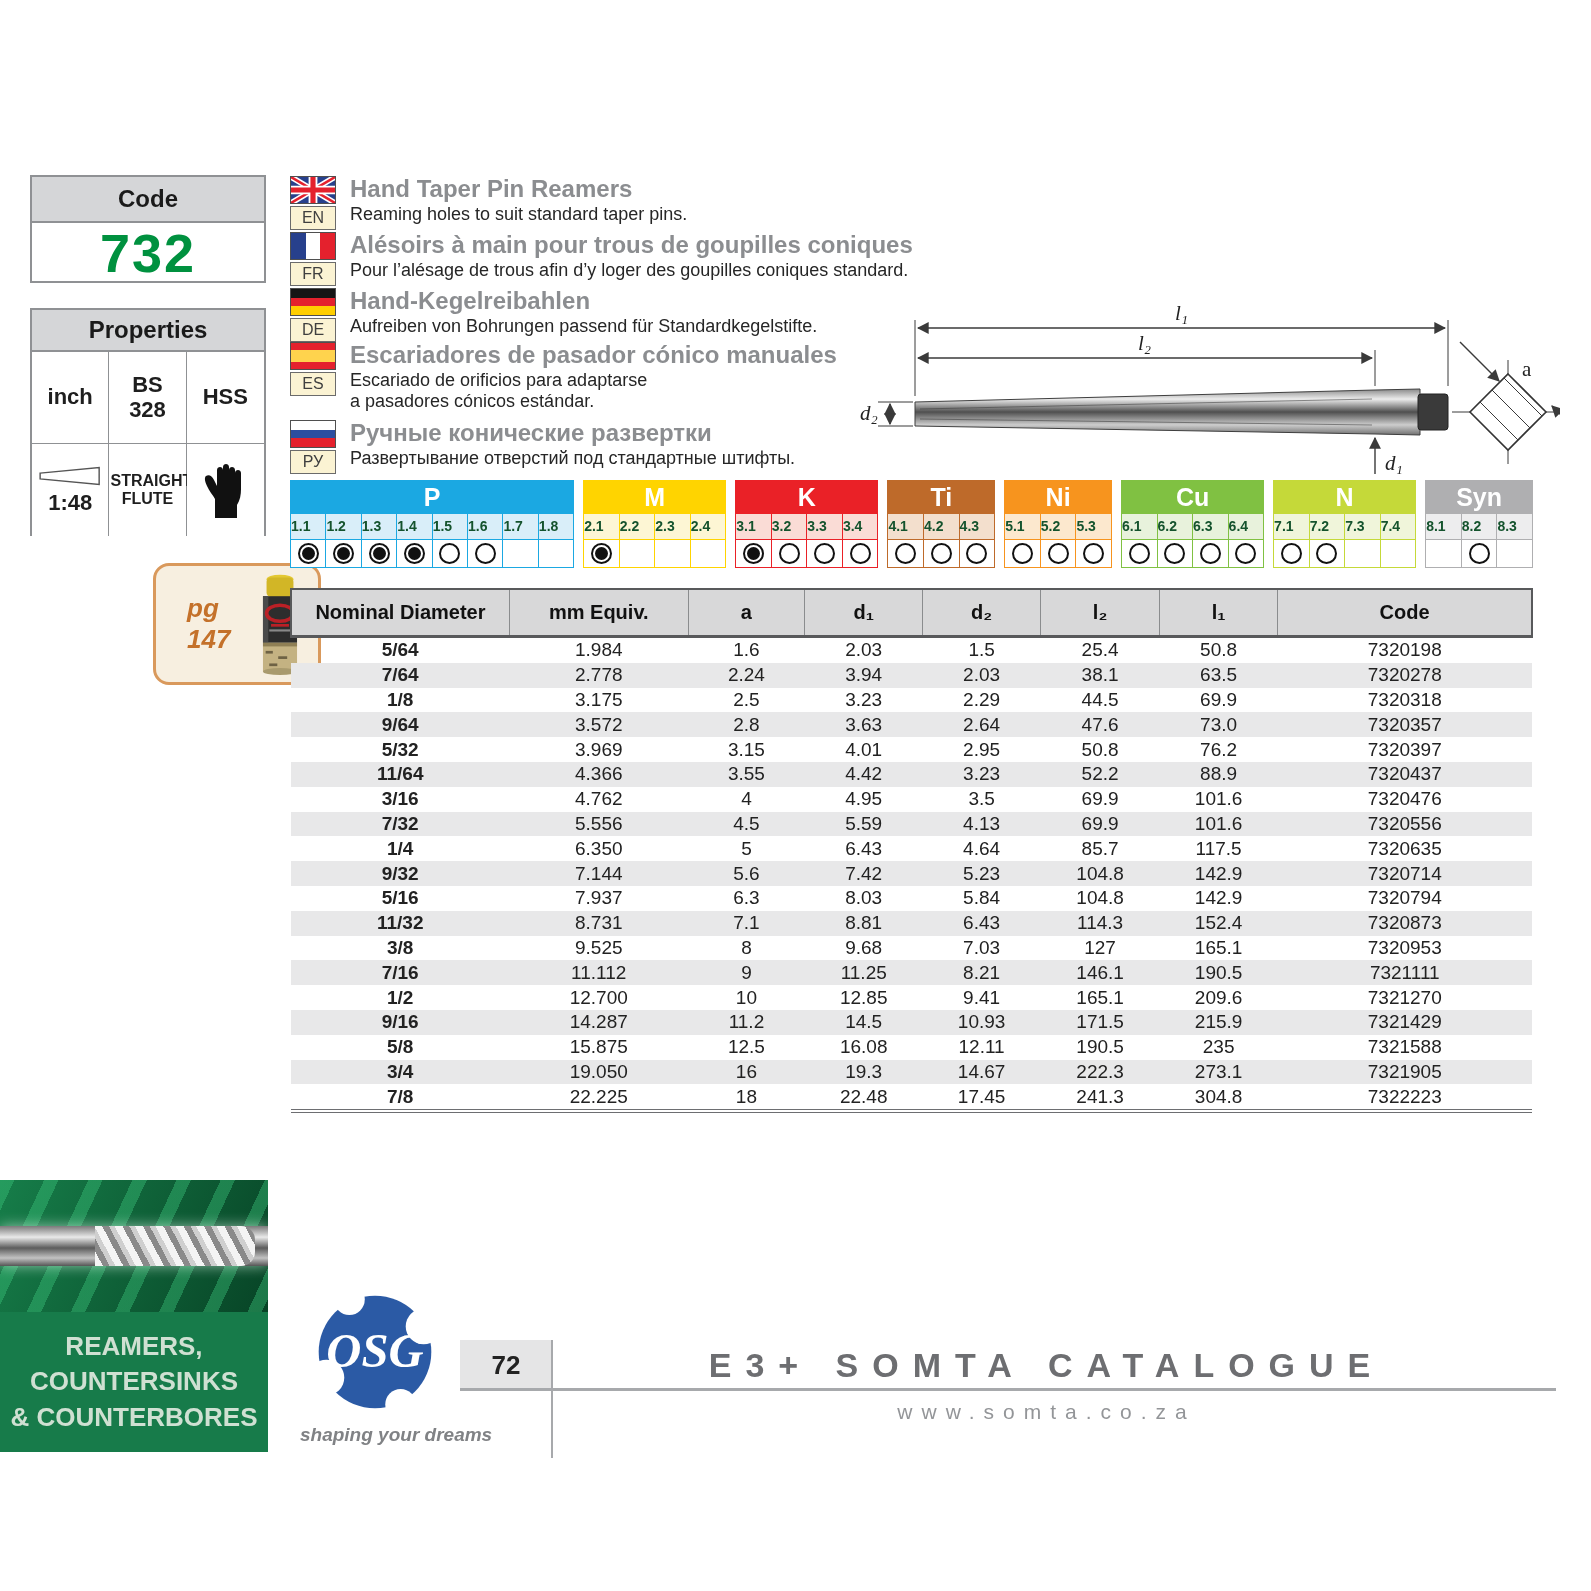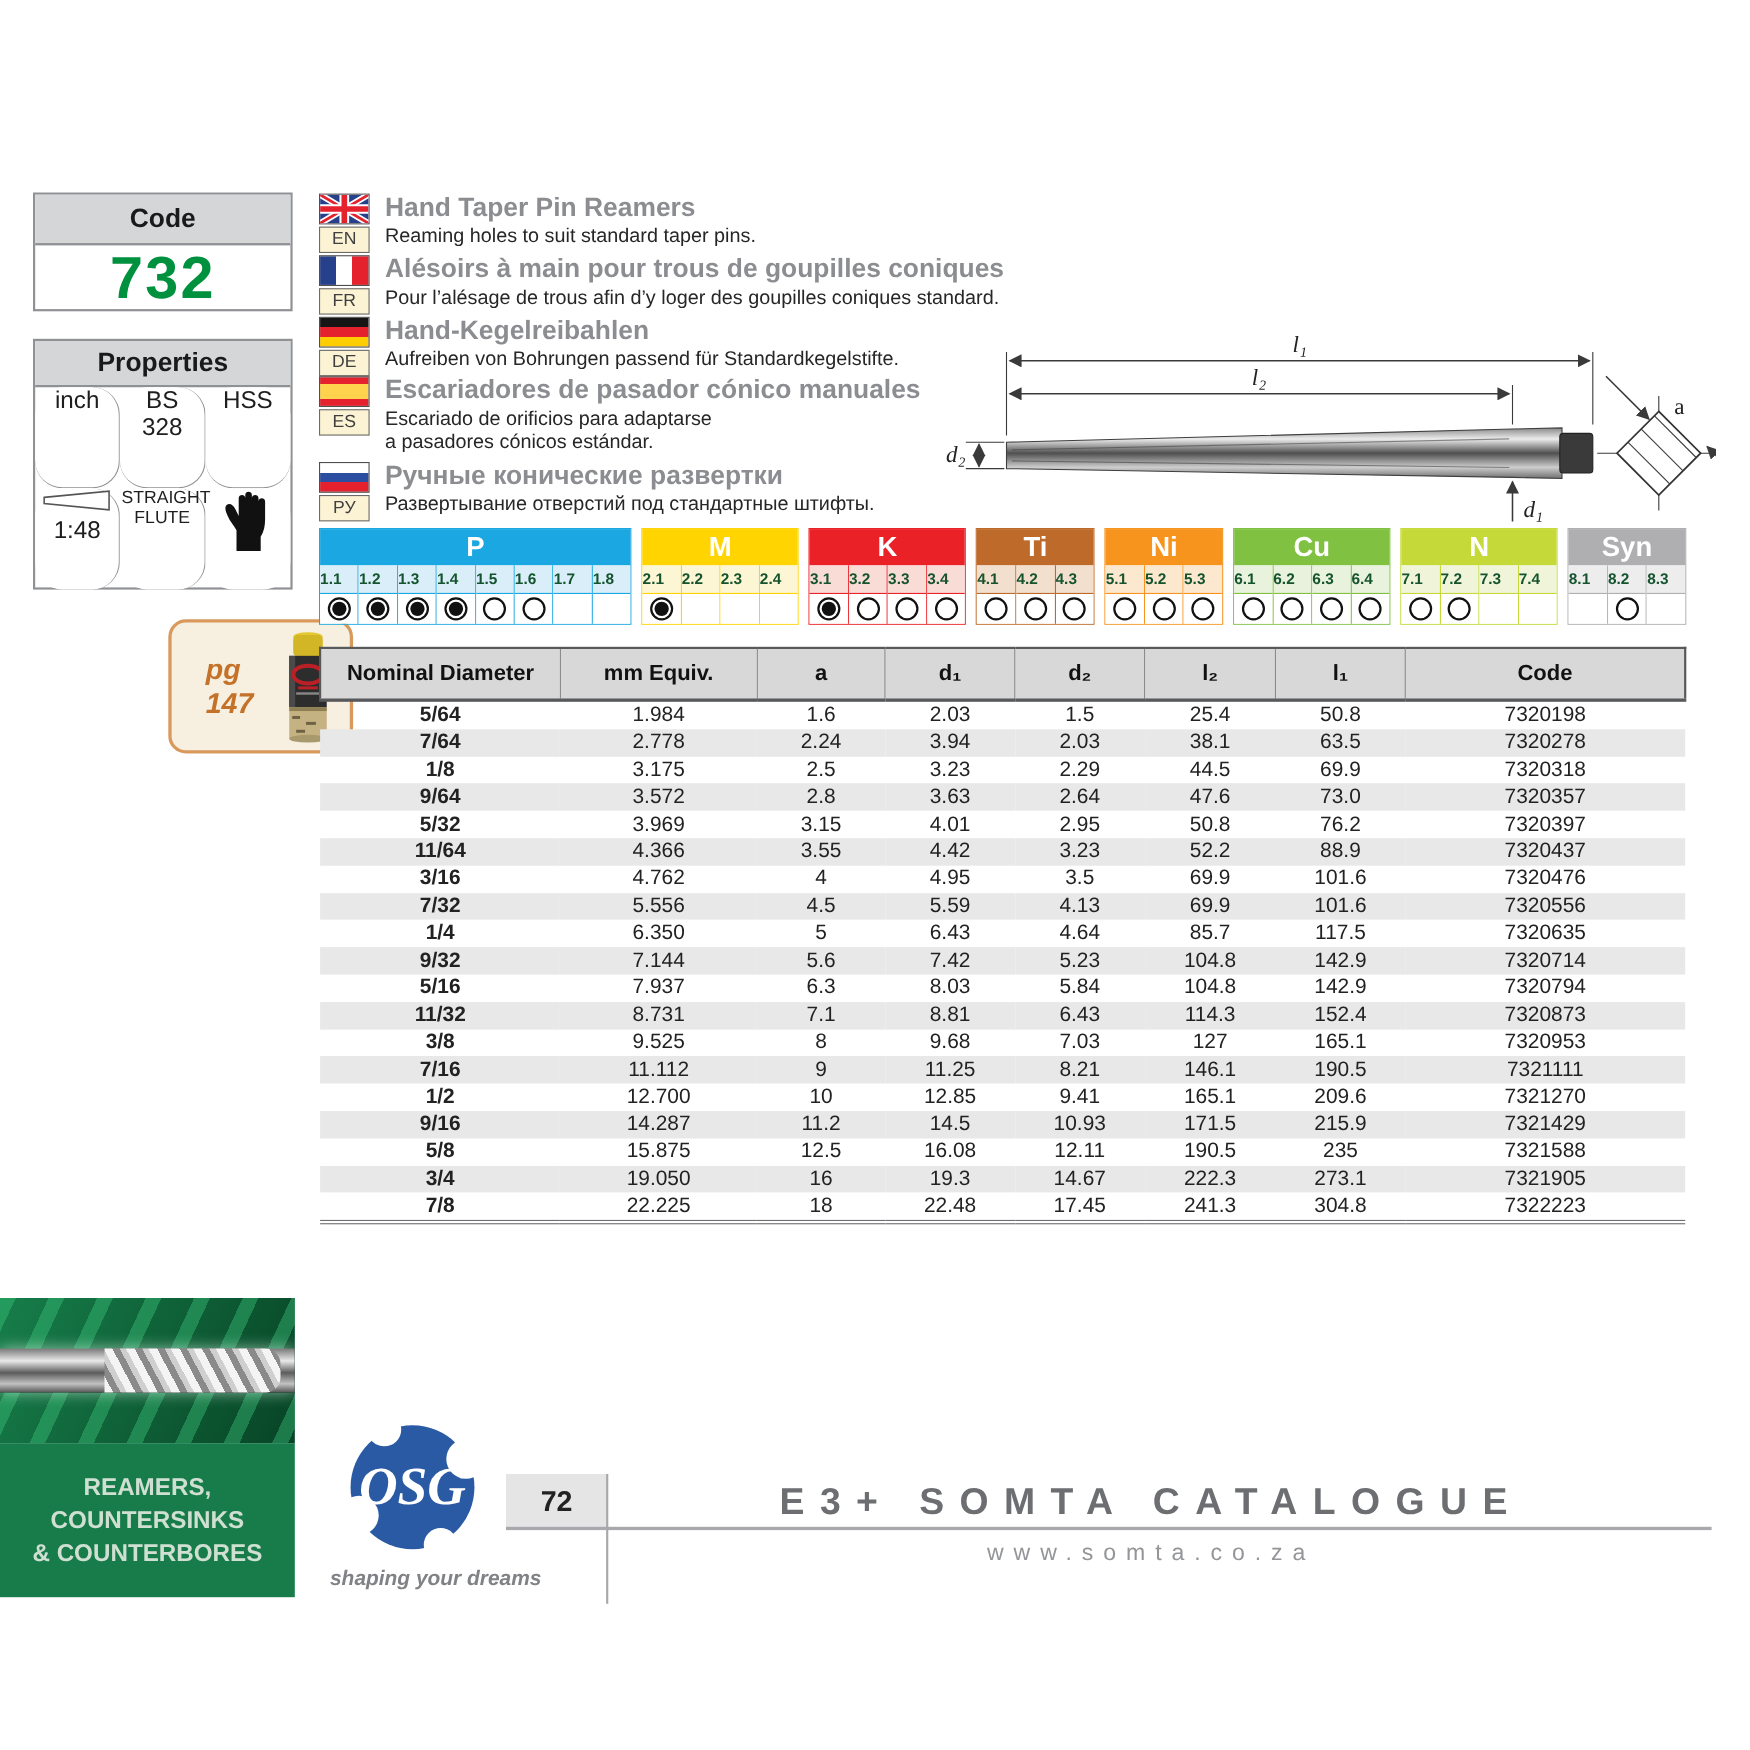--- a/index.html
+++ b/index.html
@@ -11,21 +11,21 @@
   .infobox .hd{background:#d5d6d8;border-bottom:2px solid #8f9194;display:flex;align-items:center;justify-content:center;
                font-weight:bold;font-size:24px;color:#1a1a1a;}
   #code-box{left:30px;top:175px;width:236px;height:108px;}
   #code-box .hd{height:44px;}
   #code-box .val{height:60px;display:flex;align-items:center;justify-content:center;
                  font-size:54px;font-weight:bold;color:#00913F;letter-spacing:2px;}
   #props-box{left:30px;top:308px;width:236px;height:228px;}
   #props-box .hd{height:40px;}
   .pgrid{display:grid;grid-template-columns:1fr 1fr 1fr;grid-template-rows:92px 92px;}
   .pcell{border-right:1px solid #8f9194;border-bottom:1px solid #8f9194;display:flex;flex-direction:column;
-         align-items:center;justify-content:flex-start;font-weight:normal;font-size:22px;text-align:center;line-height:1.1;background:#fff;border-radius:25px;}
+         align-items:center;justify-content:center;font-weight:bold;font-size:22px;text-align:center;line-height:1.1;background:#fff;}
   .pcell:nth-child(3n){border-right:none;}
   .pcell:nth-child(n+4){border-bottom:none;}
   .pcell .small{font-size:16px;}
   .pcell .cap{margin-top:4px;}
 
   
   #pg-box{position:absolute;left:153px;top:563px;width:168px;height:122px;border:3px solid #d9995c;
           border-radius:16px;background:#f7efe0;display:flex;align-items:center;box-sizing:border-box;padding-left:17px;}
   #pg-box .pg{font-style:italic;font-weight:bold;color:#c4712a;font-size:26px;margin-left:14px;flex:1;}
   #pg-box svg{margin-right:10px;}
@@ -78,21 +78,21 @@
   
   #photo{position:absolute;left:0;top:1180px;width:268px;height:132px;overflow:hidden;
          background:repeating-linear-gradient(115deg,rgba(60,200,125,.40) 0 13px,rgba(8,70,40,0) 13px 40px),
                     linear-gradient(115deg,rgba(45,190,115,.35),rgba(0,0,0,.25)),#0a5b33;}
   #photo .bar{position:absolute;left:0;top:46px;width:268px;height:40px;
         background:linear-gradient(180deg,#7a7a7a,#e9e9e9 28%,#5c5c5c 55%,#c2c2c2 80%,#555);box-shadow:0 0 14px rgba(230,255,240,.6);}
   #photo .flutes{position:absolute;left:95px;top:46px;width:160px;height:40px;border-radius:0 14px 14px 0;
         background:repeating-linear-gradient(62deg,#f4f4f4 0 7px,#8a8a8a 7px 13px,#cfcfcf 13px 18px);}
   #green-panel{position:absolute;left:0;top:1312px;width:268px;height:140px;background:#177b4a;
         display:flex;align-items:center;justify-content:center;}
-  #green-panel .cat{color:#cfe0d2;font-weight:bold;font-size:22px;text-align:center;line-height:1.35;white-space:pre-line;}
+  #green-panel .cat{color:#cfe0d2;font-weight:bold;font-size:26px;text-align:center;line-height:1.35;white-space:pre-line;}
   #osg{position:absolute;left:300px;top:1288px;width:150px;text-align:center;}
   #osg .tag{margin-top:4px;font-style:italic;font-weight:bold;color:#808285;font-size:19px;white-space:nowrap;}
   #page-num{position:absolute;left:460px;top:1340px;width:92px;height:50px;background:#e5e5e6;
         display:flex;align-items:center;justify-content:center;font-weight:bold;font-size:26px;color:#222;}
   #v-rule{position:absolute;left:551px;top:1340px;width:2px;height:118px;background:#a7a9ac;}
   #cat-title{position:absolute;left:560px;top:1346px;width:973px;text-align:center;
         font-weight:bold;font-size:34px;color:#6d6e71;letter-spacing:14px;white-space:nowrap;}
   #h-rule{position:absolute;left:460px;top:1388px;width:1096px;height:3px;background:#a7a9ac;}
   #website{position:absolute;left:560px;top:1400px;width:973px;text-align:center;
         font-size:21px;color:#939598;letter-spacing:9px;}

